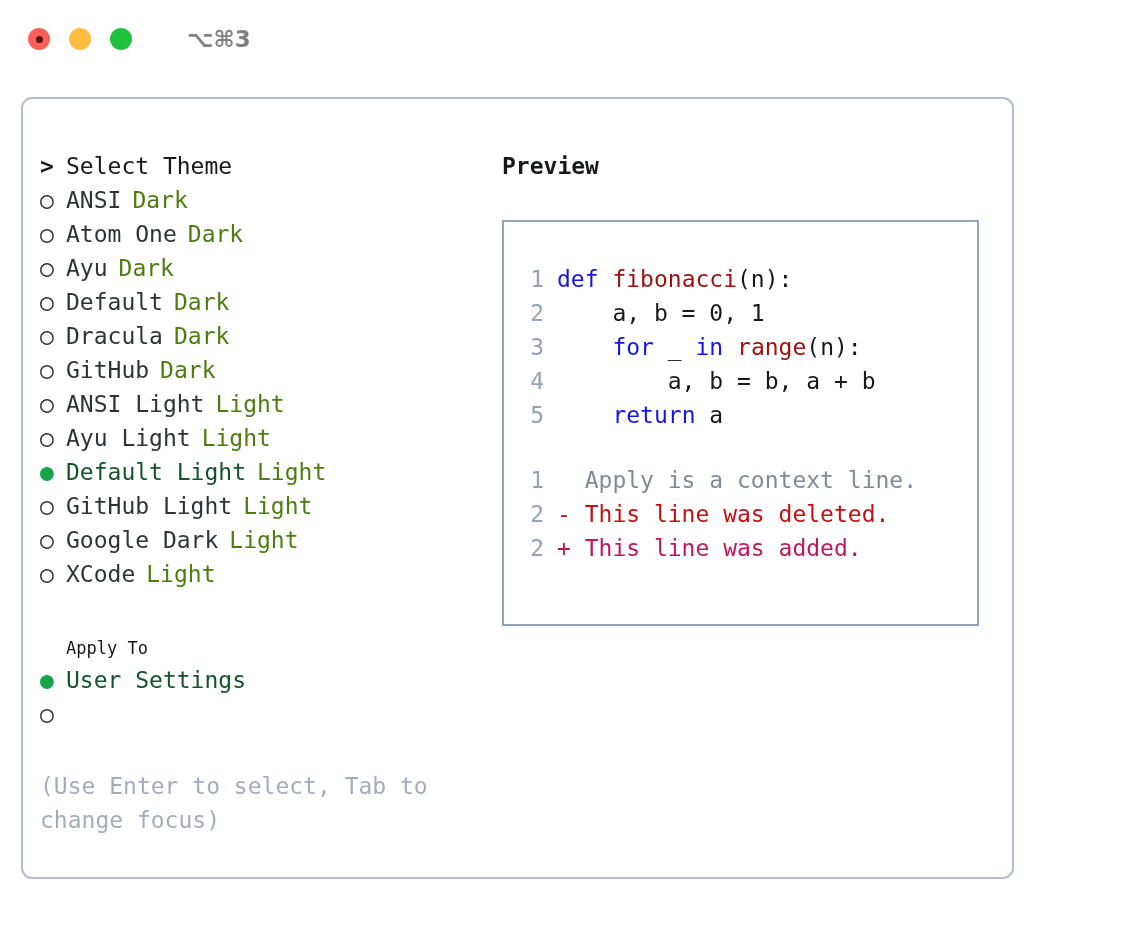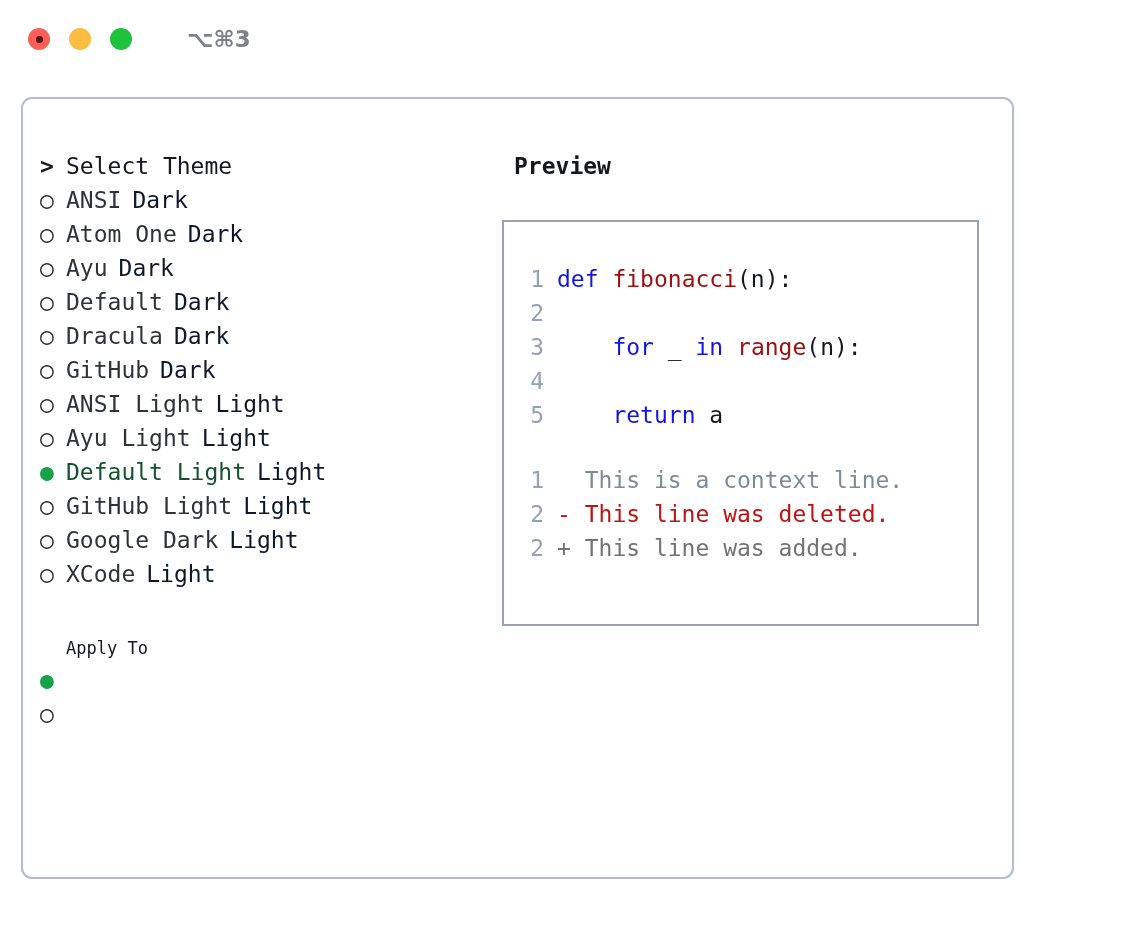--- a/index.html
+++ b/index.html
@@ -125,21 +125,21 @@
     font-weight: 700;
   }
 
   .row-title {
     font-weight: 400;
     color: #16181c;
   }
   .label { color: #2f3338; text-align: center; }
   .label.selected { color: #14532d; }
   .badge {
-    color: #0f172a;
+    color: #4d7c0f;
     margin-left: 11px;
   }
 
   .group-header {
     display: flex;
     align-items: baseline;
     height: 34px;
     font-size: 17px;
     line-height: 34px;
     color: #16181c;
@@ -156,21 +156,20 @@
     word-break: normal;
   }
 
   
   .preview-title {
     font-size: 23px;
     line-height: 34px;
     font-weight: 700;
     color: #16181c;
     margin-bottom: 0;
-    margin-left: 12px;
   }
   .preview-box {
     margin-top: 37px;
     width: 477px;
     height: 406px;
     border: 2px solid #97a3b5;
     box-sizing: border-box;
     background: #ffffff;
     position: relative;
   }
@@ -197,21 +196,21 @@
   }
   .codetext { white-space: pre; }
 
   .tok-kw   { color: #1414e6; }
   .tok-fn   { color: #a01010; }
   .tok-pl   { color: #16181c; }
 
   .diff-gap { height: 31px; }
   .diff-context { color: #808a94; }
   .diff-del     { color: #c01212; }
-  .diff-add     { color: #737373; text-align: center; }
+  .diff-add     { color: #be185d; text-align: center; }
 </style>
 </head>
 <body>
 
 <div class="window">
 
   <div class="titlebar">
     <div class="traffic-lights">
       <div class="dot dot-red"></div>
       <div class="dot dot-yellow"></div>
@@ -303,64 +302,68 @@
 
       <div class="spacer-md"></div>
 
       <div class="group-header">
         <span class="marker marker-empty">&nbsp;</span>
         <span>Apply To</span>
       </div>
 
       <div class="row">
         <span class="marker marker-filled">●</span>
+        <span class="label selected">User Settings</span>
       </div>
 
       <div class="row">
         <span class="marker marker-hollow">○</span>
       </div>
 
       <div class="spacer-md"></div>
 
+      <div class="hint">(Use Enter to select, Tab to change focus)</div>
     </div>
 
     <div class="col-right">
       <div class="preview-title">Preview</div>
 
       <div class="preview-box">
         <div class="code-area">
 
           <div class="code-line">
             <span class="lineno">1</span>
             <span class="codetext"><span class="tok-kw">def </span><span class="tok-fn">fibonacci</span><span class="tok-pl">(n):</span></span>
           </div>
 
           <div class="code-line">
             <span class="lineno">2</span>
+            <span class="codetext"><span class="tok-pl">    a, b = 0, 1</span></span>
           </div>
 
           <div class="code-line">
             <span class="lineno">3</span>
             <span class="codetext"><span class="tok-pl">    </span><span class="tok-kw">for</span><span class="tok-pl"> _ </span><span class="tok-kw">in</span><span class="tok-pl"> </span><span class="tok-fn">range</span><span class="tok-pl">(n):</span></span>
           </div>
 
           <div class="code-line">
             <span class="lineno">4</span>
+            <span class="codetext"><span class="tok-pl">        a, b = b, a + b</span></span>
           </div>
 
           <div class="code-line">
             <span class="lineno">5</span>
             <span class="codetext"><span class="tok-pl">    </span><span class="tok-kw">return</span><span class="tok-pl"> a</span></span>
           </div>
 
           <div class="diff-gap"></div>
 
           <div class="code-line">
             <span class="lineno">1</span>
-            <span class="codetext diff-context">  This is a context line.</span>
+            <span class="codetext diff-context">  Apply is a context line.</span>
           </div>
 
           <div class="code-line">
             <span class="lineno">2</span>
             <span class="codetext diff-del">- This line was deleted.</span>
           </div>
 
           <div class="code-line">
             <span class="lineno">2</span>
             <span class="codetext diff-add">+ This line was added.</span>

